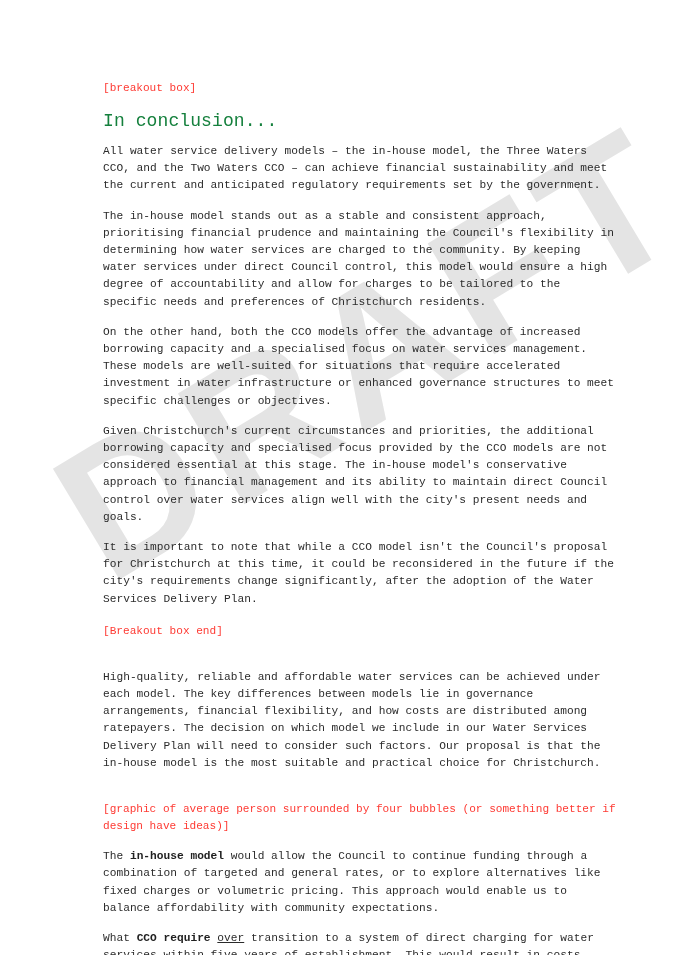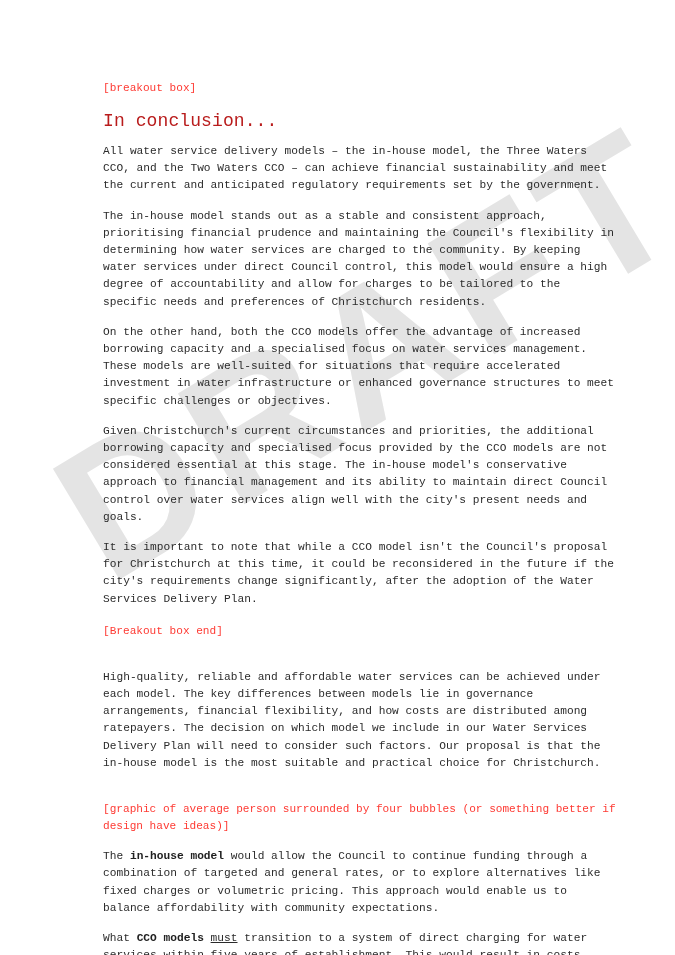--- a/index.html
+++ b/index.html
@@ -65,21 +65,21 @@
     font-weight: 400;
   }
   .note-red-end {
     color: #fe3a33;
     font-size: 11.1px;
     line-height: 17px;
     margin: 15px 0 0 0;
     font-weight: 400;
   }
   h2.sub-head {
-    color: #b91c1c;
+    color: #15803d;
     font-size: 18px;
     font-weight: 400;
     line-height: 22px;
     margin: 0 0 11px 0;
     letter-spacing: 0.1px;
   }
   h2.section-head {
     color: #2d6585;
     font-size: 19.5px;
     font-weight: 400;
@@ -137,16 +137,16 @@
     <p class="body">High-quality, reliable and affordable water services can be achieved under each model. The key differences between models lie in governance arrangements, financial flexibility, and how costs are distributed among ratepayers. The decision on which model we include in our Water Services Delivery Plan will need to consider such factors. Our proposal is that the in-house model is the most suitable and practical choice for Christchurch.</p>
 
     <div class="spacer-md"></div>
 
     <p class="note-red">[graphic of average person surrounded by four bubbles (or something better if design have ideas)]</p>
 
 
 
     <p class="body"><span>The </span><span class="bold">in-house model</span><span> would allow the Council to continue funding through a combination of targeted and general rates, or to explore alternatives like fixed charges or volumetric pricing. This approach would enable us to balance affordability with community expectations.</span></p>
 
-    <p class="body"><span>What </span><span class="bold">CCO models</span><span> </span><span class="ul">must</span><span> transition to a system of direct charging for water services within five years of establishment. This would result in costs being based on fixed and volumetric pricing</span></p>
+    <p class="body"><span>What </span><span class="bold">CCO require</span><span> </span><span class="ul">over</span><span> transition to a system of direct charging for water services within five years of establishment. This would result in costs being based on fixed and volumetric pricing</span></p>
 
   </div>
 </div>
 
 </body></html>

